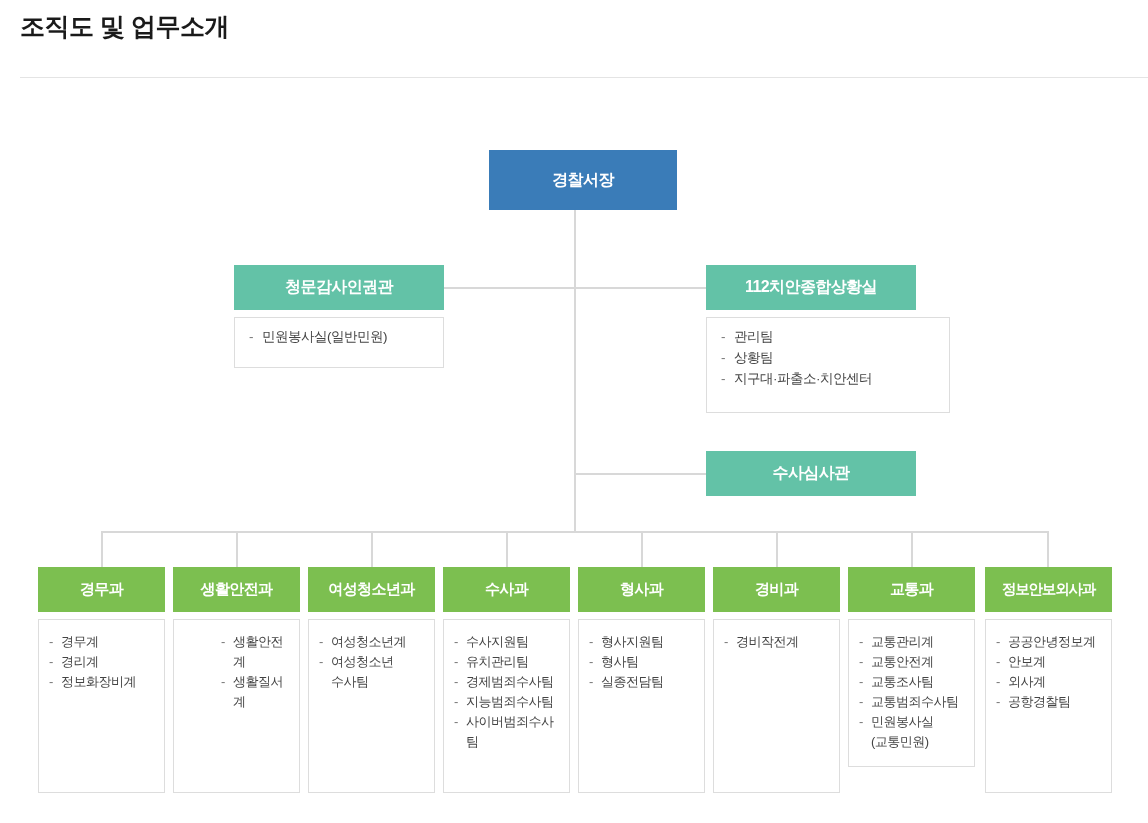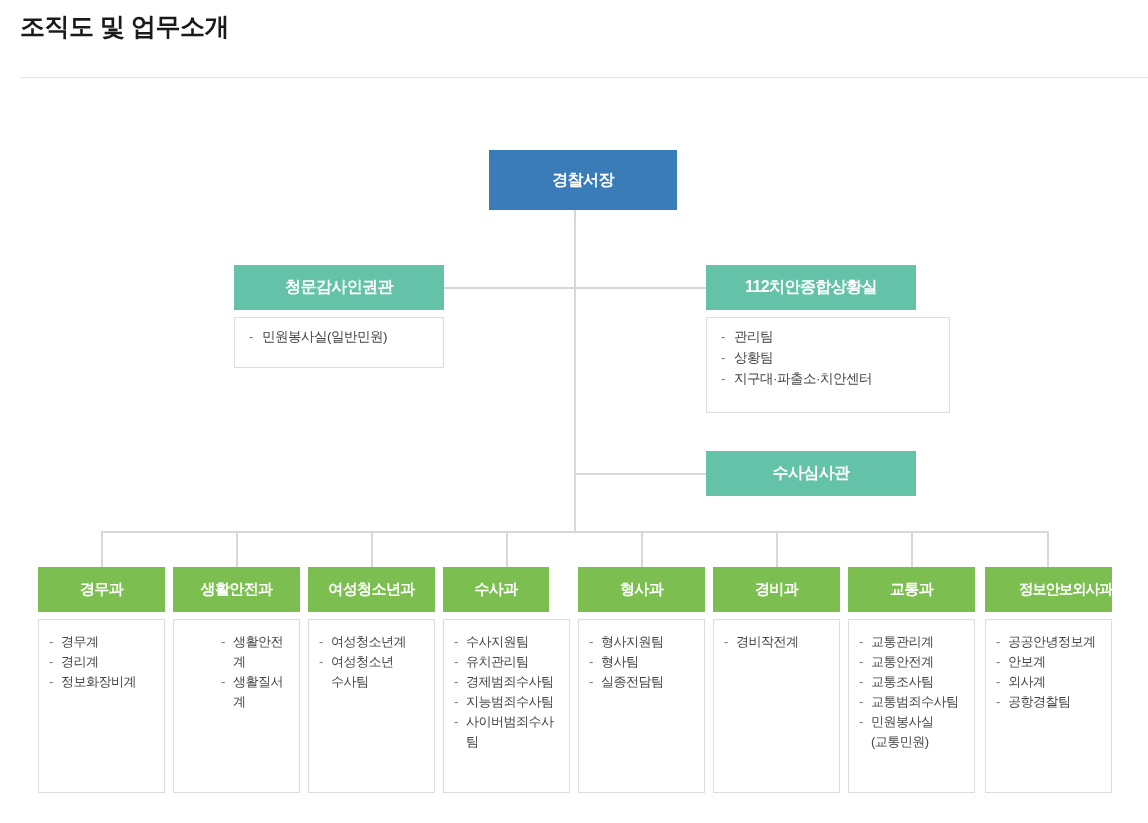--- a/index.html
+++ b/index.html
@@ -186,21 +186,21 @@
     <span>여성청소년과</span>
   </div>
   <div class="node-body dept-body" style="left:308px; top:529px; width:127px; height:174px;">
     <ul>
       <li>여성청소년계</li>
       <li>여성청소년
 수사팀</li>
     </ul>
   </div>
 
-  <div class="node-head green dept-head" style="left:443px; top:477px; width:106px;">
+  <div class="node-head green dept-head" style="left:443px; top:477px; width:127px;">
     <span>수사과</span>
   </div>
   <div class="node-body dept-body" style="left:443px; top:529px; width:127px; height:174px;">
     <ul>
       <li>수사지원팀</li>
       <li>유치관리팀</li>
       <li>경제범죄수사팀</li>
       <li>지능범죄수사팀</li>
       <li>사이버범죄수사팀</li>
     </ul>
@@ -222,32 +222,32 @@
   </div>
   <div class="node-body dept-body" style="left:713px; top:529px; width:127px; height:174px;">
     <ul>
       <li>경비작전계</li>
     </ul>
   </div>
 
   <div class="node-head green dept-head" style="left:848px; top:477px; width:127px;">
     <span>교통과</span>
   </div>
-  <div class="node-body dept-body" style="left:848px; top:529px; width:127px; height:174px;">
+  <div class="node-body dept-body" style="left:848px; top:529px; width:127px; height:148px;">
     <ul>
       <li>교통관리계</li>
       <li>교통안전계</li>
       <li>교통조사팀</li>
       <li>교통범죄수사팀</li>
       <li>민원봉사실
 (교통민원)</li>
     </ul>
   </div>
 
-  <div class="node-head green dept-head tight" style="left:985px; top:477px; width:127px;justify-content:flex-end;">
+  <div class="node-head green dept-head tight" style="left:985px; top:477px; width:127px;">
     <span>정보안보외사과</span>
   </div>
   <div class="node-body dept-body" style="left:985px; top:529px; width:127px; height:174px;">
     <ul>
       <li>공공안녕정보계</li>
       <li>안보계</li>
       <li>외사계</li>
       <li>공항경찰팀</li>
     </ul>
   </div>

